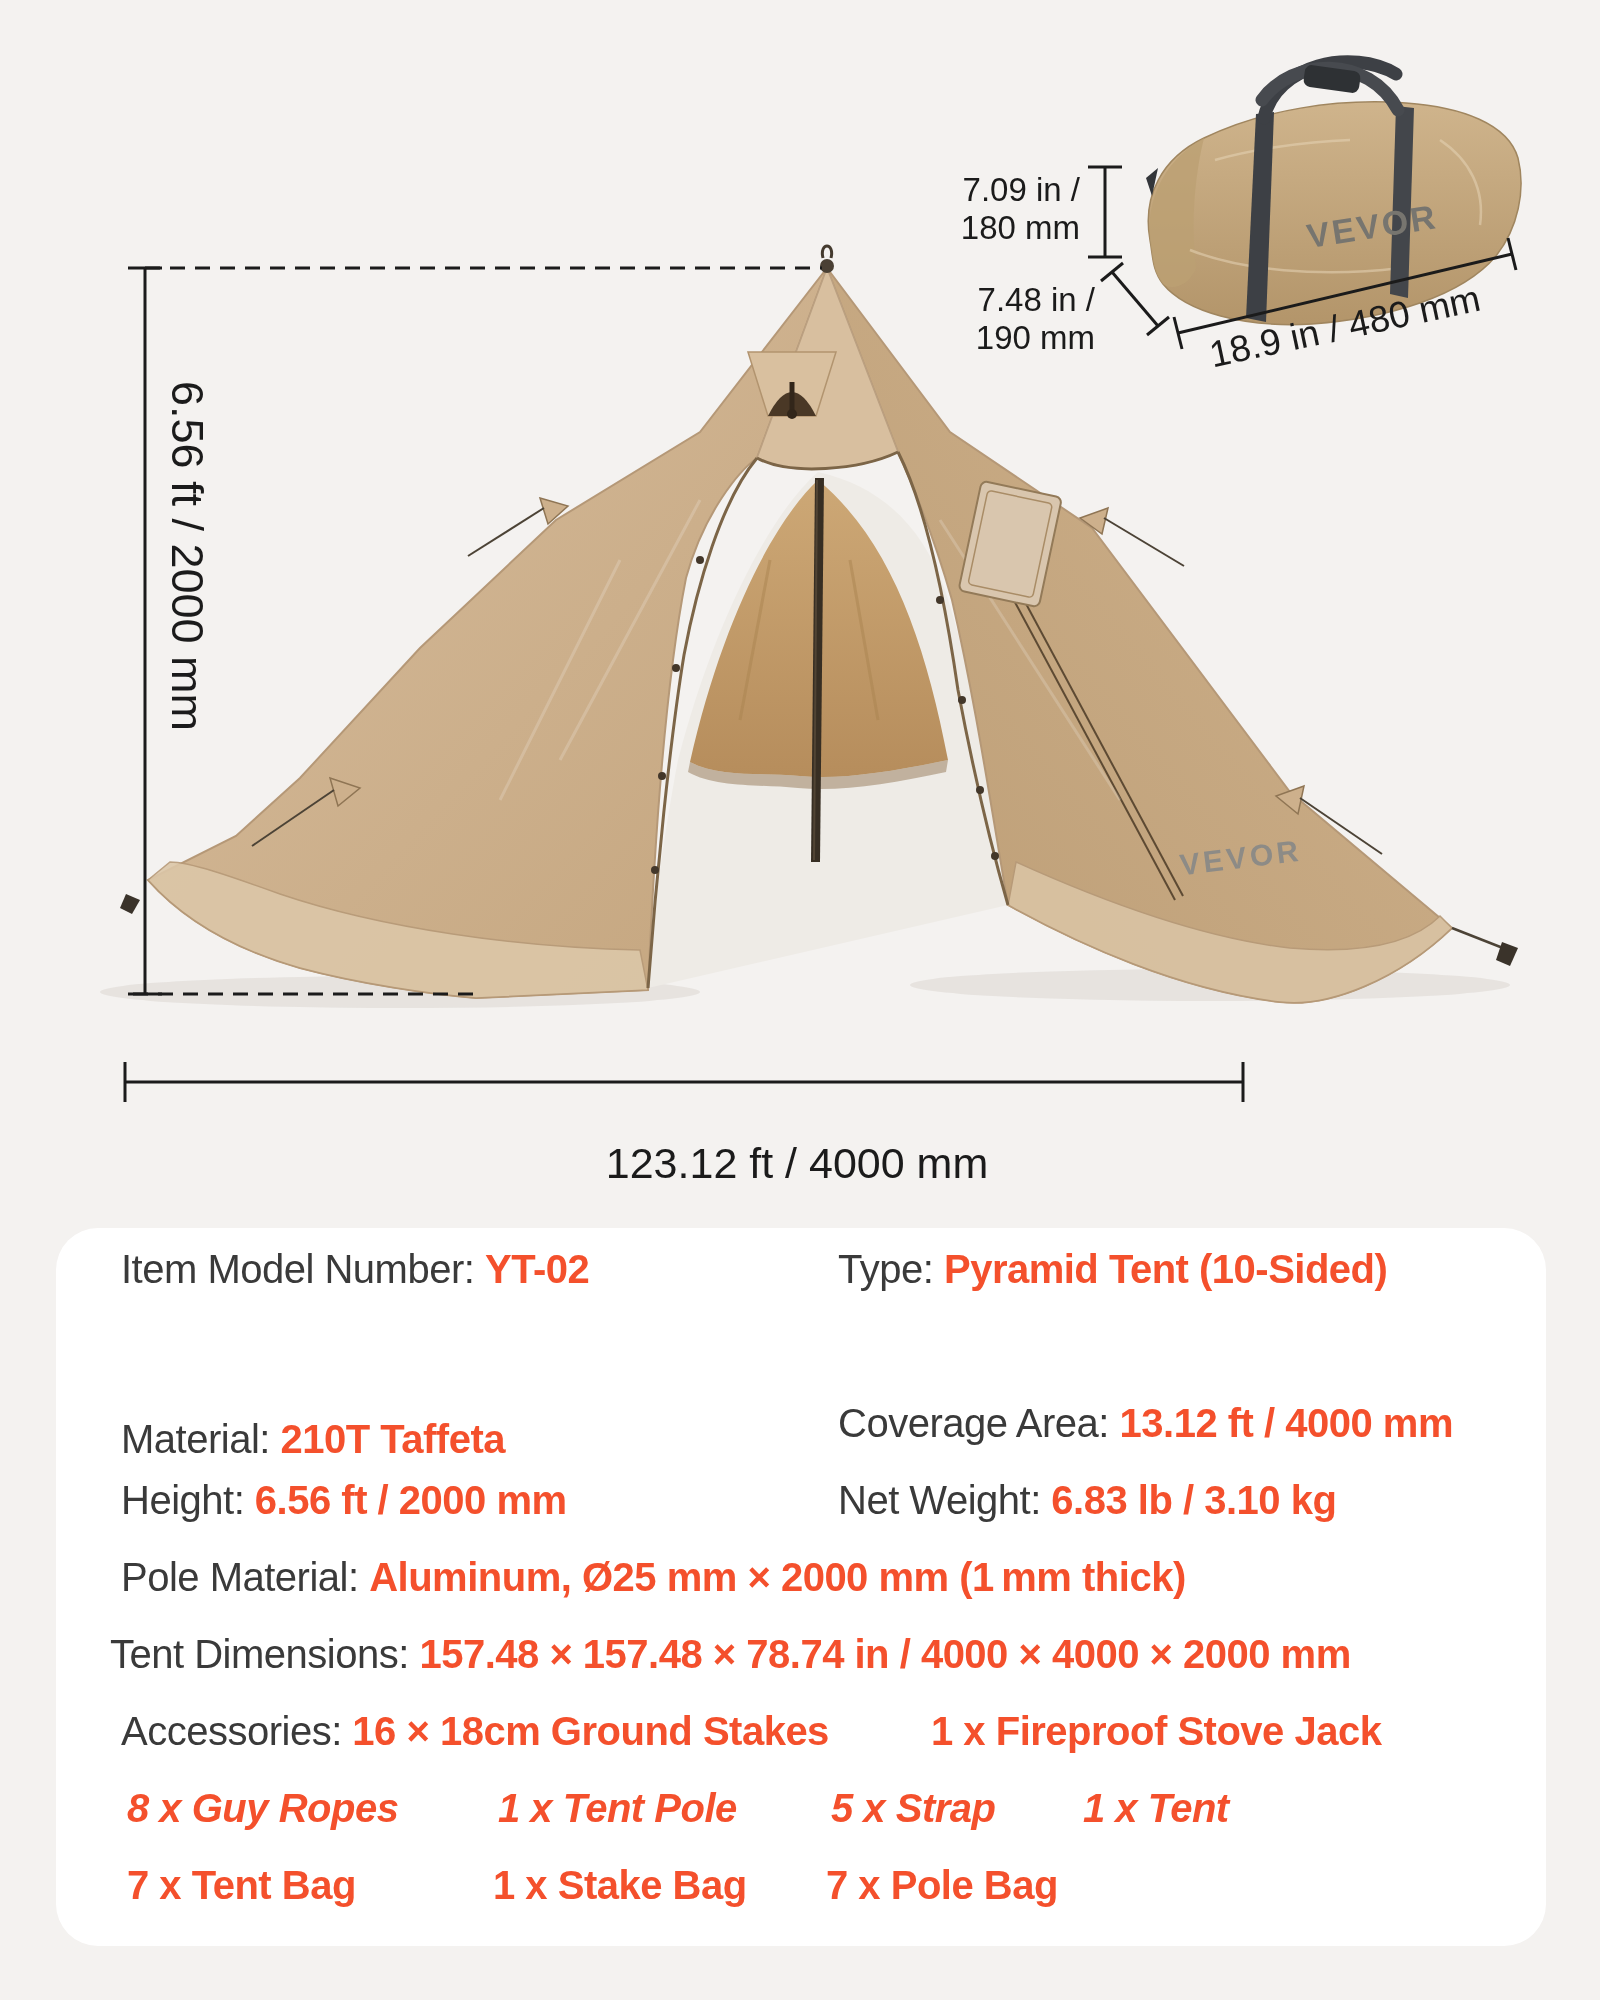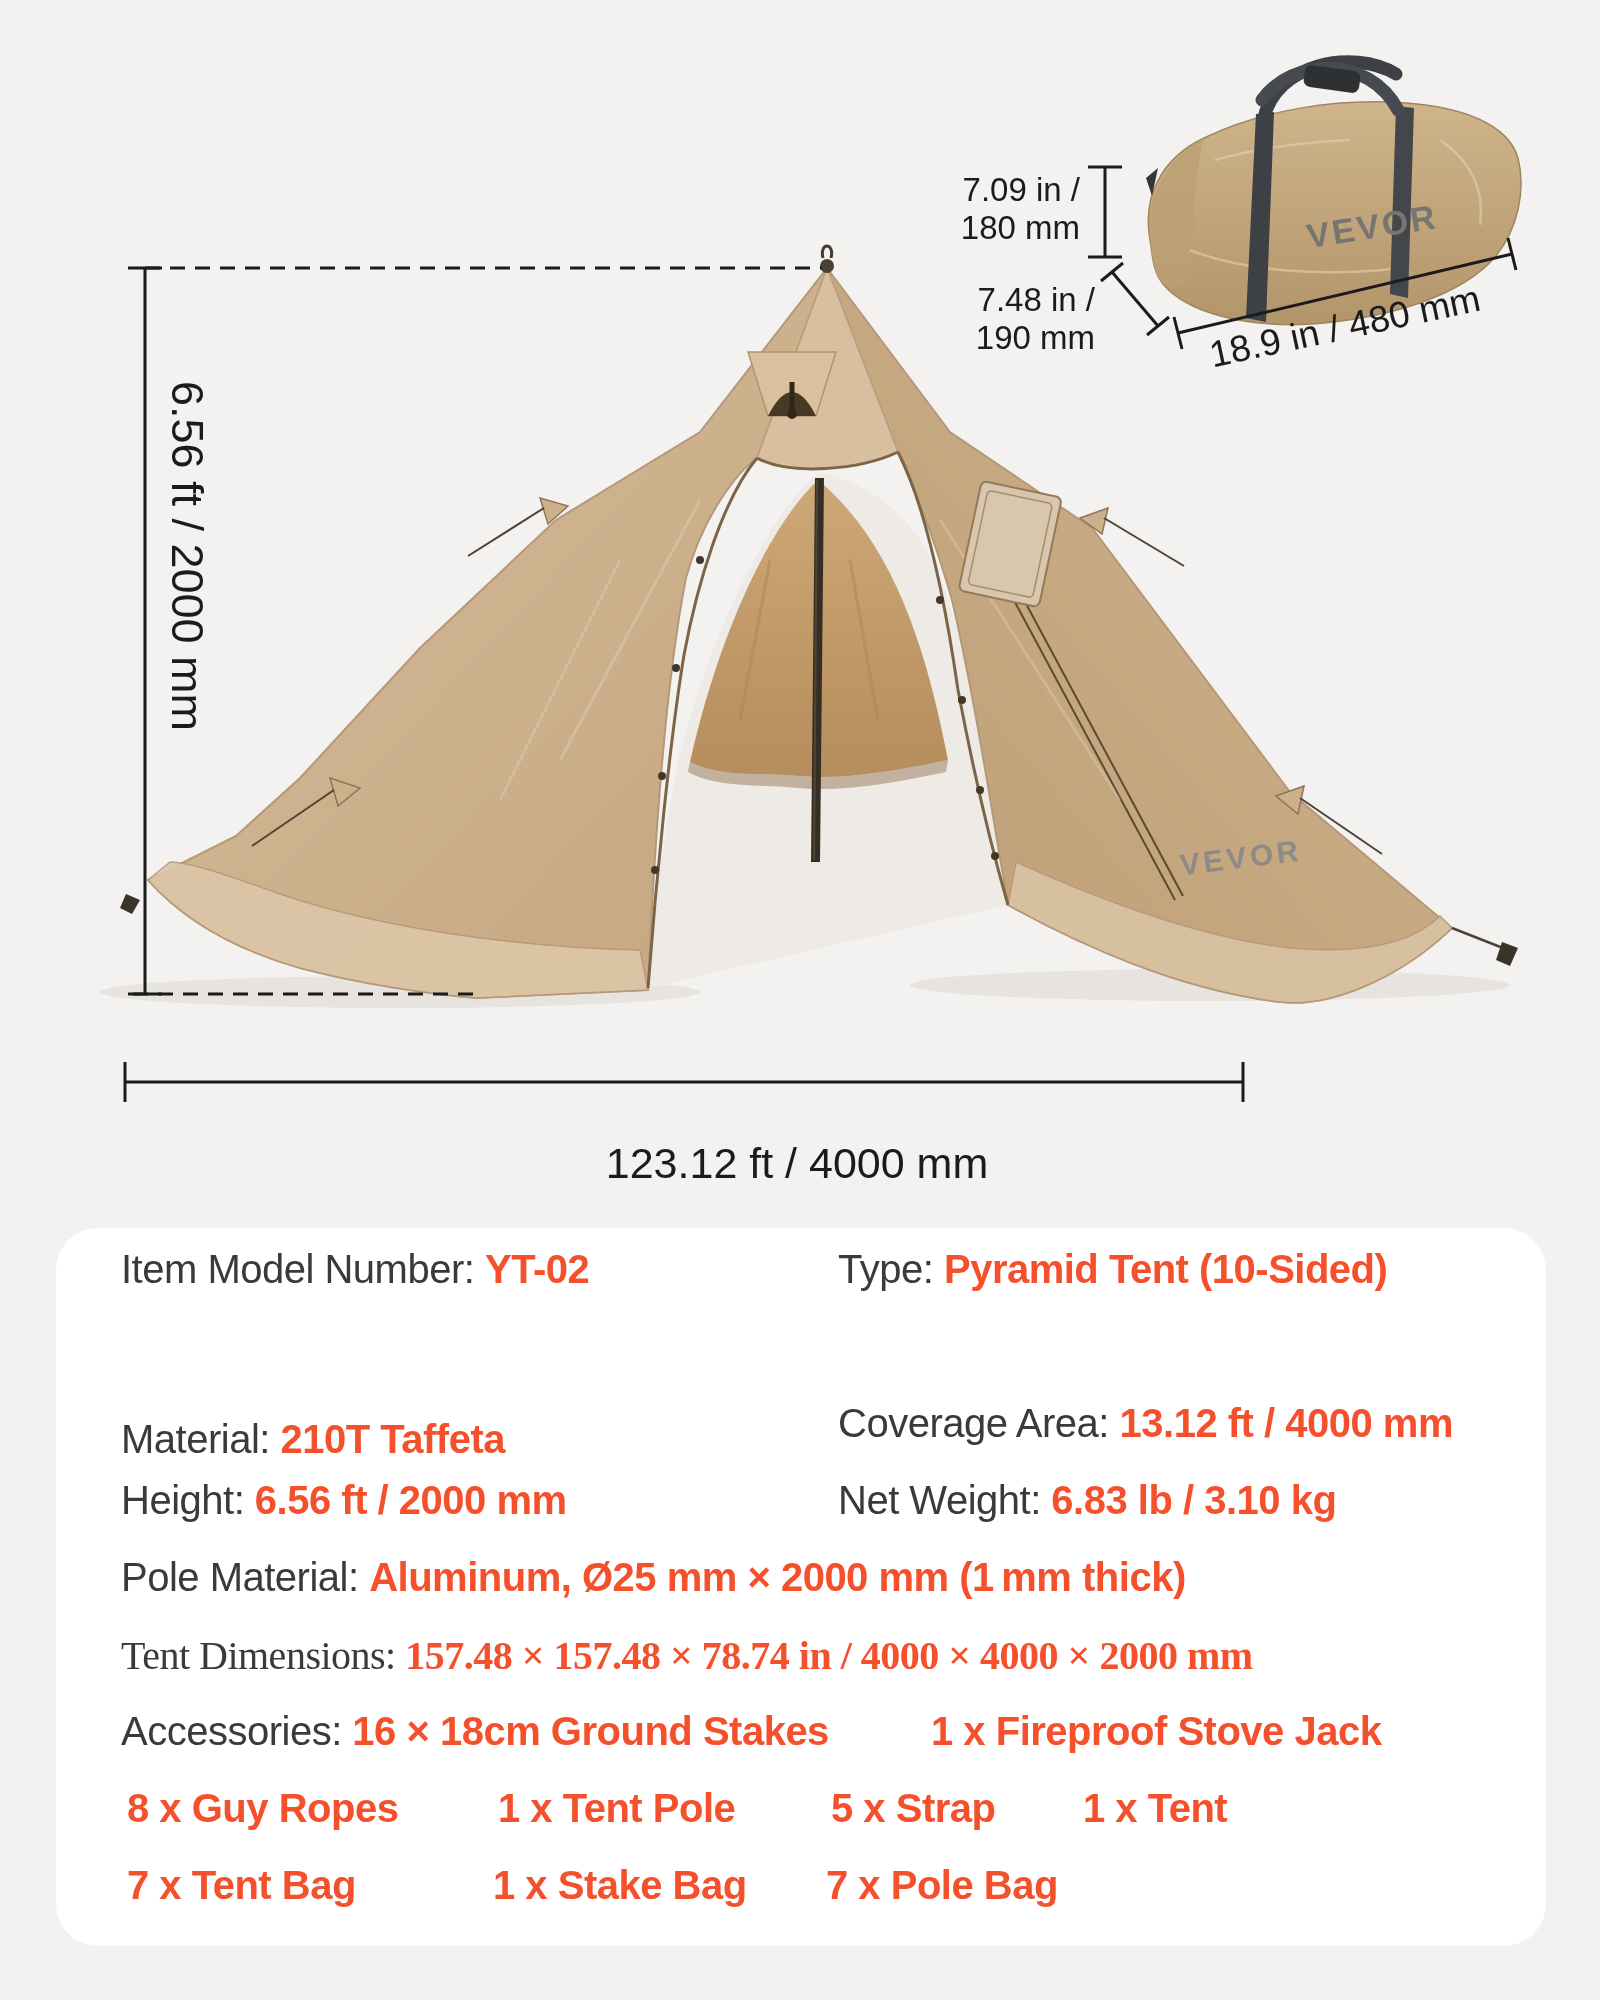--- a/index.html
+++ b/index.html
@@ -226,33 +226,33 @@
       </span>
     </div>
 
     <div class="spec-row" style="top:327px;left:0;right:0;">
       <span class="spec-cell" style="left:65px;">
         <span class="lbl">Pole Material: </span><span class="val">Aluminum, Ø25 mm × 2000 mm (1 mm thick)</span>
       </span>
     </div>
 
     <div class="spec-row" style="top:404px;left:0;right:0;">
-      <span class="spec-cell" style="left:65px;font-family:Liberation Serif, serif;">
+      <span class="spec-cell" style="left:54px;">
         <span class="lbl">Tent Dimensions: </span><span class="val">157.48 × 157.48 × 78.74 in / 4000 × 4000 × 2000 mm</span>
       </span>
     </div>
 
     <div class="spec-row" style="top:481px;left:0;right:0;">
       <span class="spec-cell" style="left:65px;">
         <span class="lbl">Accessories: </span><span class="val">16 × 18cm Ground Stakes</span>
       </span>
       <span class="spec-cell val" style="left:875px;">1 x Fireproof Stove Jack</span>
     </div>
 
-    <div class="spec-row" style="top:558px;left:0;right:0;">
+    <div class="spec-row" style="top:558px;left:0;right:0;font-style:italic;">
       <span class="spec-cell val" style="left:71px;">8 x Guy Ropes</span>
       <span class="spec-cell val" style="left:442px;">1 x Tent Pole</span>
       <span class="spec-cell val" style="left:775px;">5 x Strap</span>
       <span class="spec-cell val" style="left:1027px;">1 x Tent</span>
     </div>
 
     <div class="spec-row" style="top:635px;left:0;right:0;">
       <span class="spec-cell val" style="left:71px;">7 x Tent  Bag</span>
       <span class="spec-cell val" style="left:437px;">1 x Stake Bag</span>
       <span class="spec-cell val" style="left:770px;">7 x Pole Bag</span>

